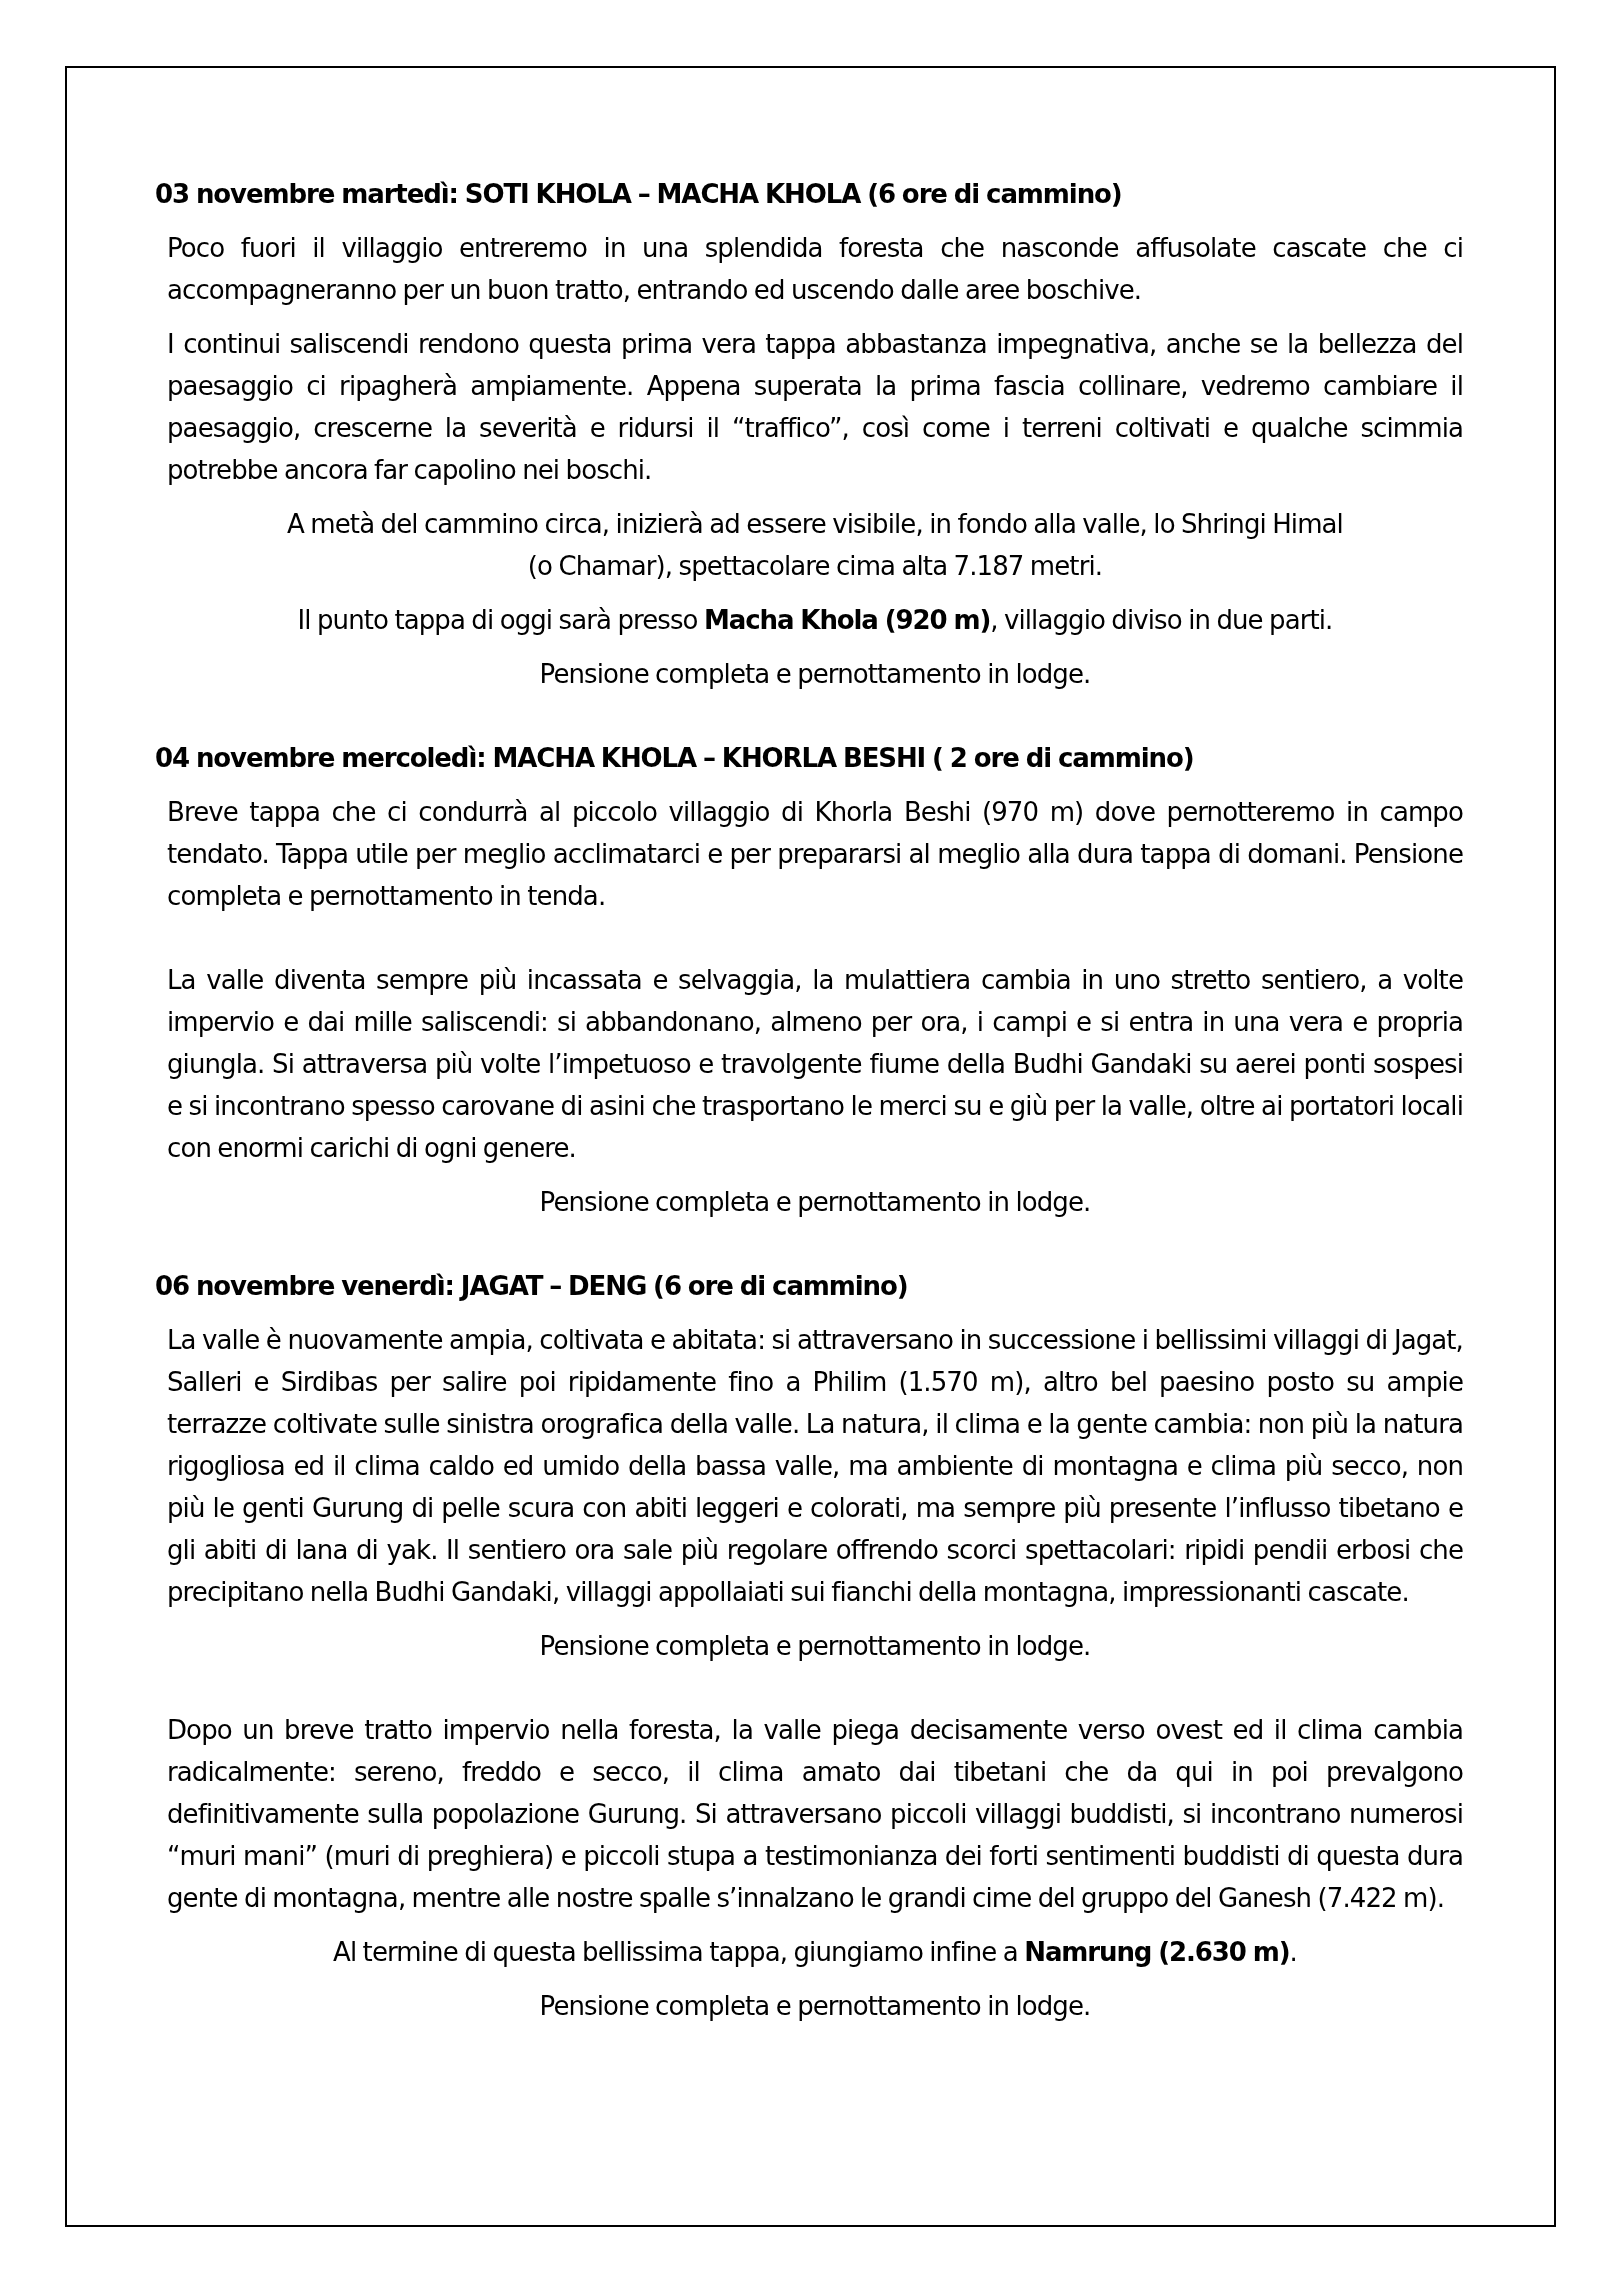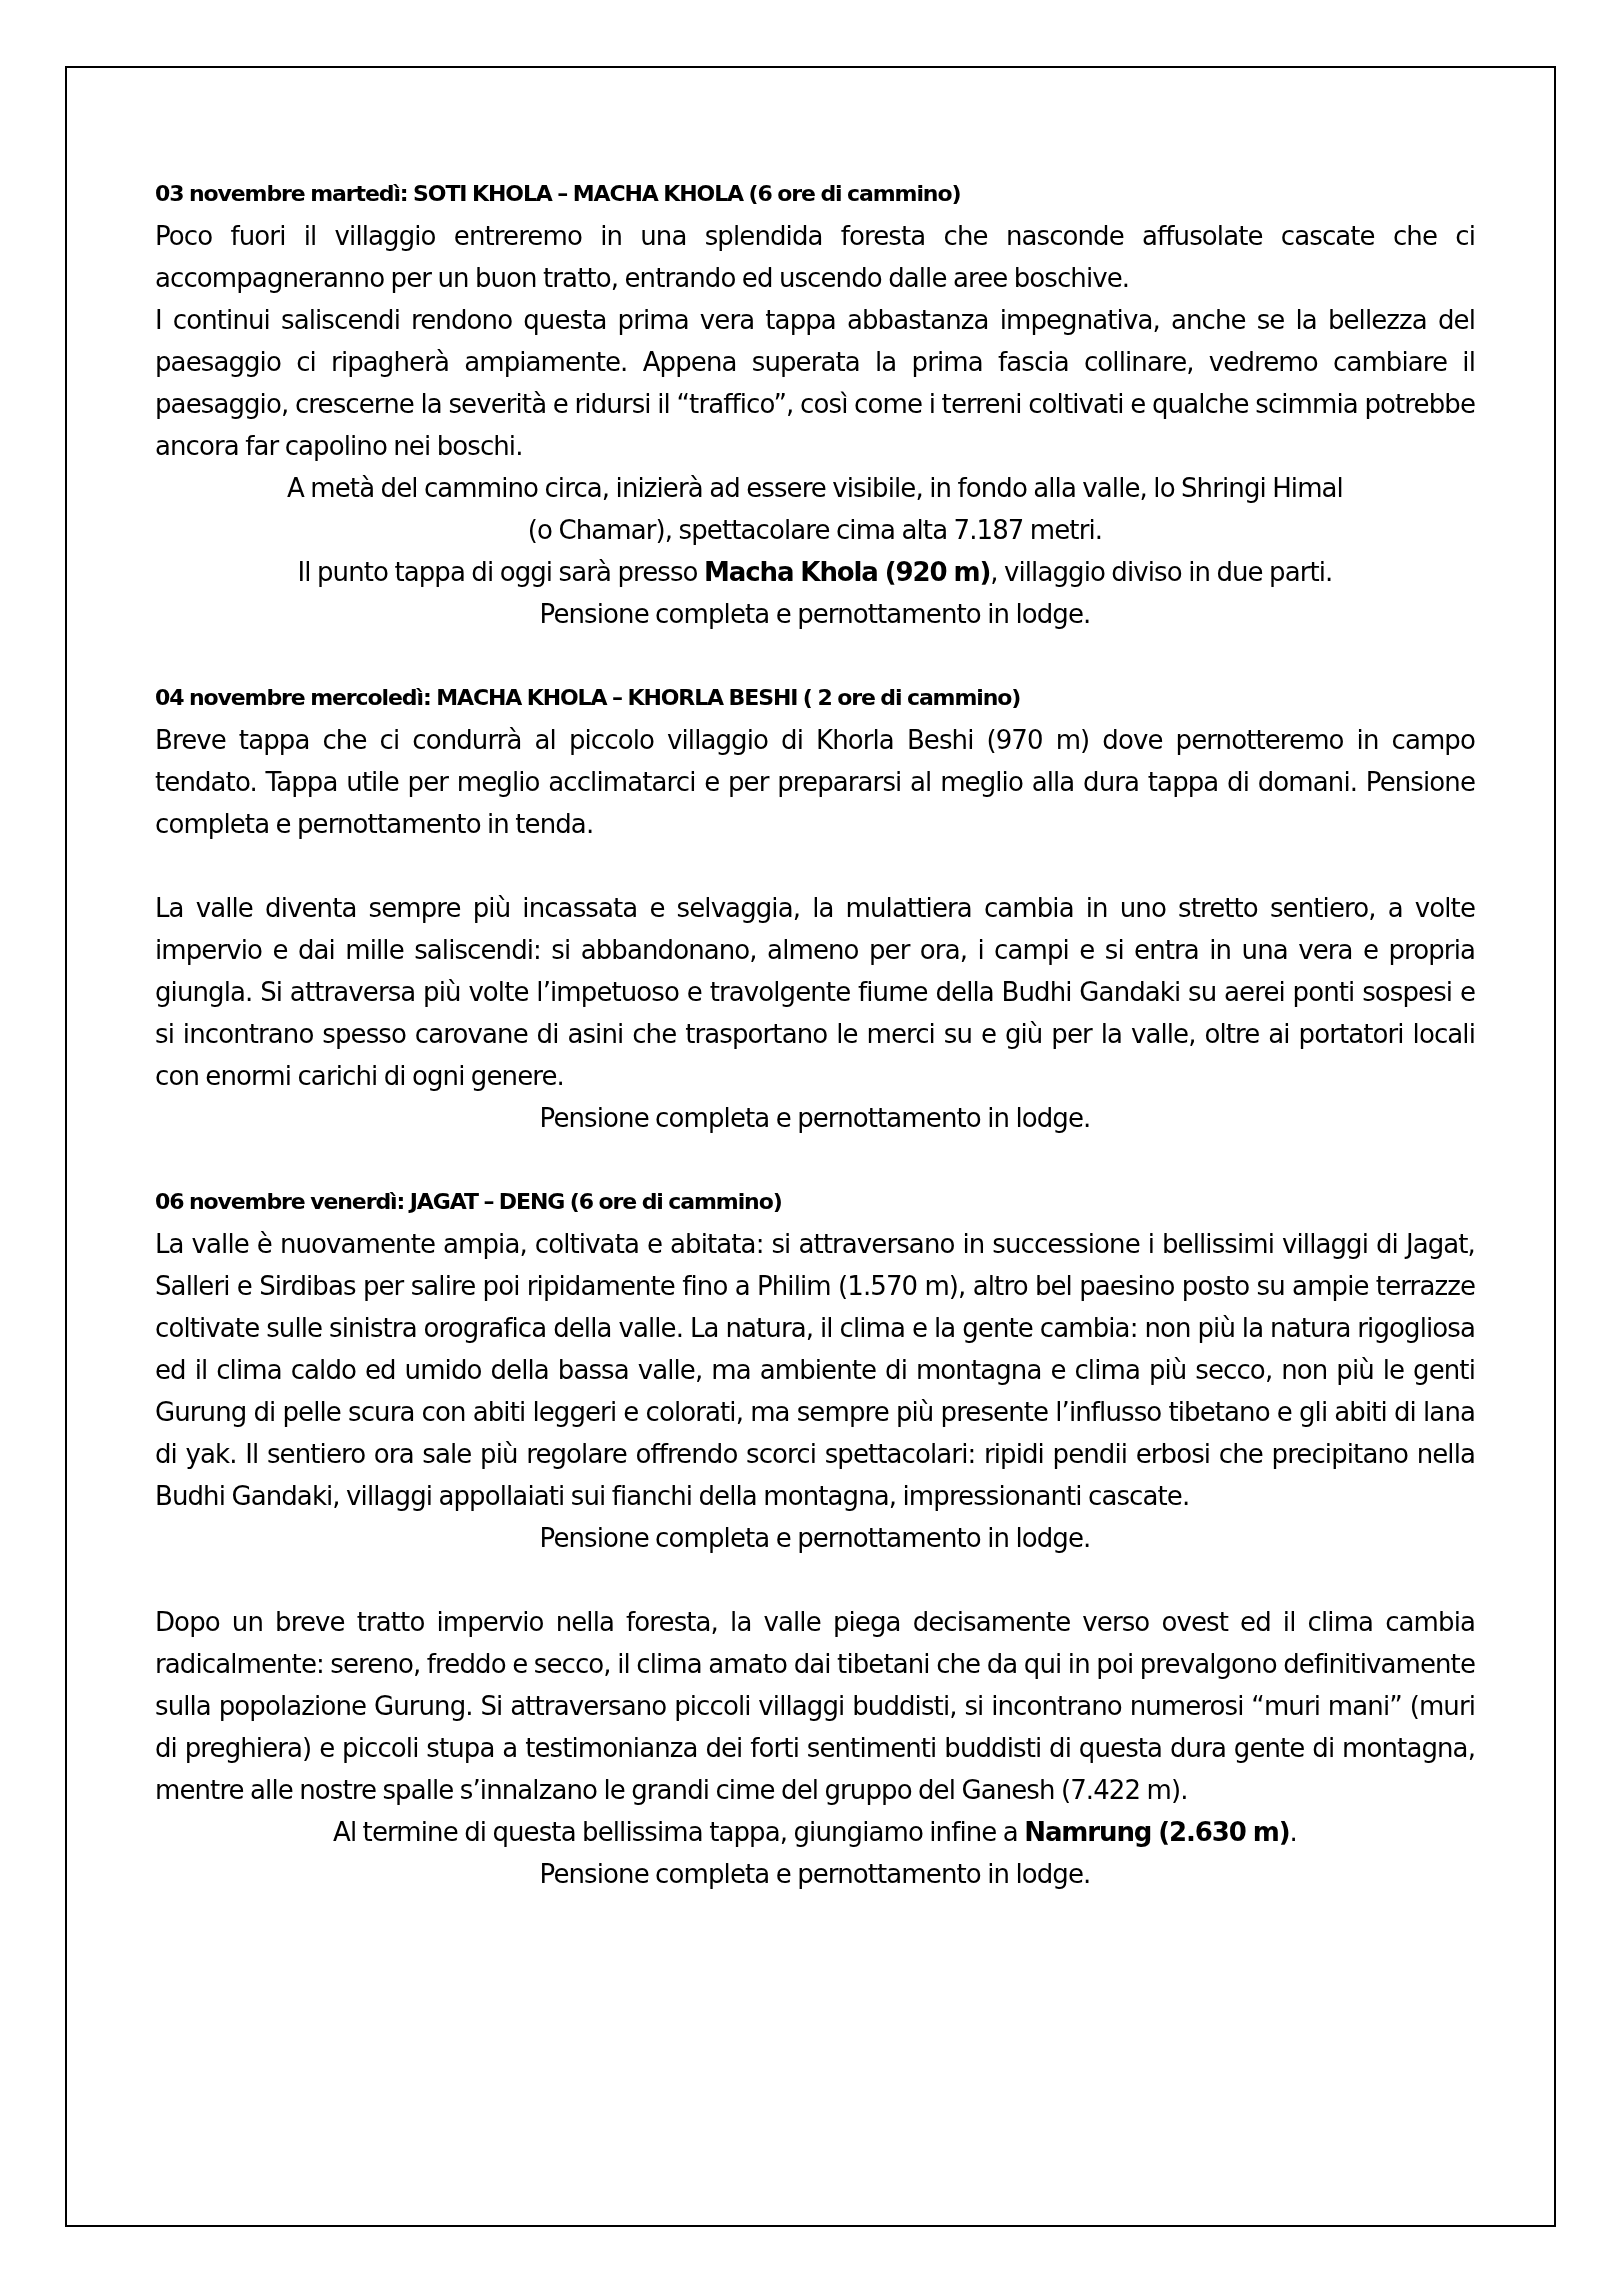--- a/index.html
+++ b/index.html
@@ -17,28 +17,28 @@
     width: 1320px;
     font-family: "DejaVu Sans", sans-serif;
     font-size: 26px;
     line-height: 42px;
     color: #000000;
     letter-spacing: -0.9px;
     word-spacing: -1px;
   }
   .day { margin: 0 0 42px 0; }
   .day h2 {
-    font-size: 22px;
+    font-size: 26px;
     font-weight: bold;
     margin: 0;
     line-height: 42px;
     letter-spacing: -1.1px;
   }
   .day p {
-    margin: 0;
+    margin: 12px;
     text-align: justify;
   }
   .day p.left { text-align: center; }
   b { font-weight: bold; letter-spacing: -1.1px; }
 </style>
 </head>
 <body>
 
 <div class="frame"></div>
 

